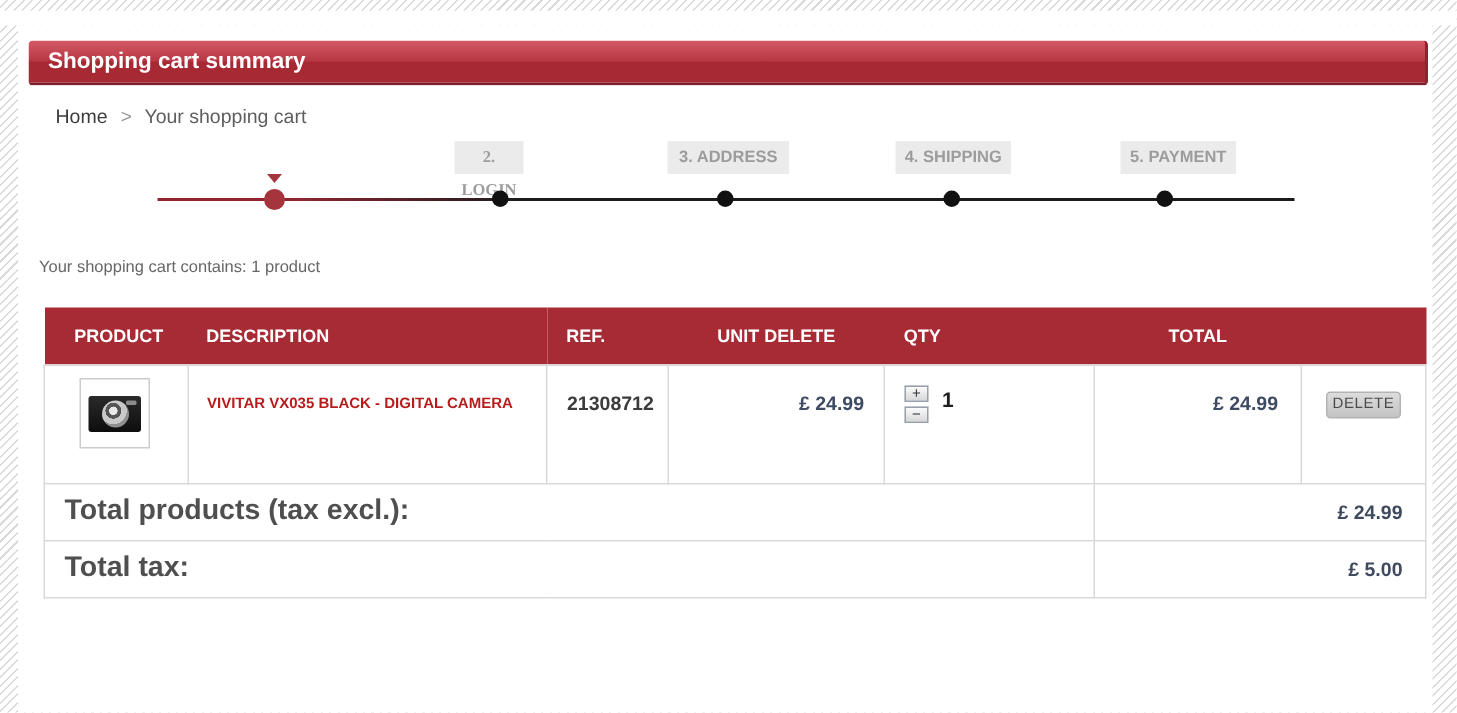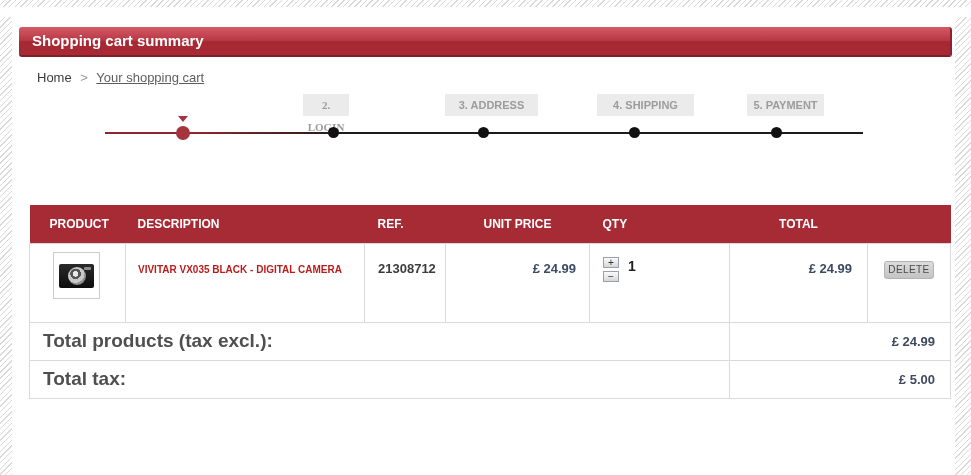--- a/index.html
+++ b/index.html
@@ -18,33 +18,33 @@
     background:linear-gradient(to bottom, #d45a66 0%, #b83844 48%, #a62833 52%, #a82a35 100%);
     border-bottom:2px solid #7e1e29; border-right:2px solid #8d232e;
     border-radius:3px;
   }
   .title-bar h1 { color:#ffffff; font-size:15px; font-weight:bold; line-height:28px; padding-left:13px; }
 
   
   .breadcrumb { position:absolute; top:53px; left:25px; font-size:13px; color:#8a8a8a; }
   .breadcrumb .bc-home { color:#3c3c3c; text-decoration:none; cursor:pointer; }
   .breadcrumb .bc-sep { color:#9a9a9a; padding:0 5px; }
-  .breadcrumb .bc-current { color:#5e5e5e;text-decoration:underline; }
+  .breadcrumb .bc-current { color:#5e5e5e; }
 
   
   .step-box {
     position:absolute; top:77px; height:22px; line-height:22px;
     background:#ebebeb; color:#9c9c9c; font-size:11px; font-weight:bold;
     text-align:center; cursor:default;
   }
   .step-box.active { background:#a4353f; color:#ffffff; }
   .step-summary { left:130px; width:88px; }
   .step-login   { left:291px; width:46px;font-family:Liberation Serif, serif; }
-  .step-address { left:433px; width:93px; }
-  .step-shipping{ left:585px; width:97px; }
+  .step-address { left:433px; width:81px; }
+  .step-shipping{ left:585px; width:77px; }
   .step-payment { left:735px; width:77px; }
   .step-pointer {
     position:absolute; top:99px; left:166px; width:0; height:0;
     border-left:5px solid transparent; border-right:5px solid transparent;
     border-top:6px solid #a4353f;
   }
   .step-line {
     position:absolute; top:115px; left:93px; width:758px; height:2px;
     background:linear-gradient(to right, #8e2630 0%, #8e2630 12%, #1b1b1b 32%, #1b1b1b 100%);
   }
@@ -139,37 +139,38 @@
   <div class="step-box step-shipping">4. SHIPPING</div>
   <div class="step-box step-payment">5. PAYMENT</div>
   <div class="step-pointer"></div>
   <div class="step-line"></div>
   <div class="step-dot dot-active"></div>
   <div class="step-dot dot-2"></div>
   <div class="step-dot dot-3"></div>
   <div class="step-dot dot-4"></div>
   <div class="step-dot dot-5"></div>
 
+  <div class="contains-text">Your shopping cart contains: 1 product</div>
 
   <table class="cart-table">
     <colgroup>
       <col style="width:96px">
         <col style="width:239px">
         <col style="width:81px">
       <col style="width:144px">
         <col style="width:140px">
         <col style="width:138px">
         <col style="width:83px">
     </colgroup>
     <thead>
       <tr>
         <th class="h-product">PRODUCT</th>
         <th class="h-desc">DESCRIPTION</th>
         <th class="h-ref">REF.</th>
-        <th class="h-unit">UNIT PRICE</th>
+        <th class="h-unit">UNIT DELETE</th>
         <th class="h-qty">QTY</th>
         <th class="h-total">TOTAL</th>
         <th class="h-empty"></th>
       </tr>
     </thead>
     <tbody>
       <tr class="product-row">
         <td class="c-product">
           <div class="thumb">
             <div class="camera-body">

